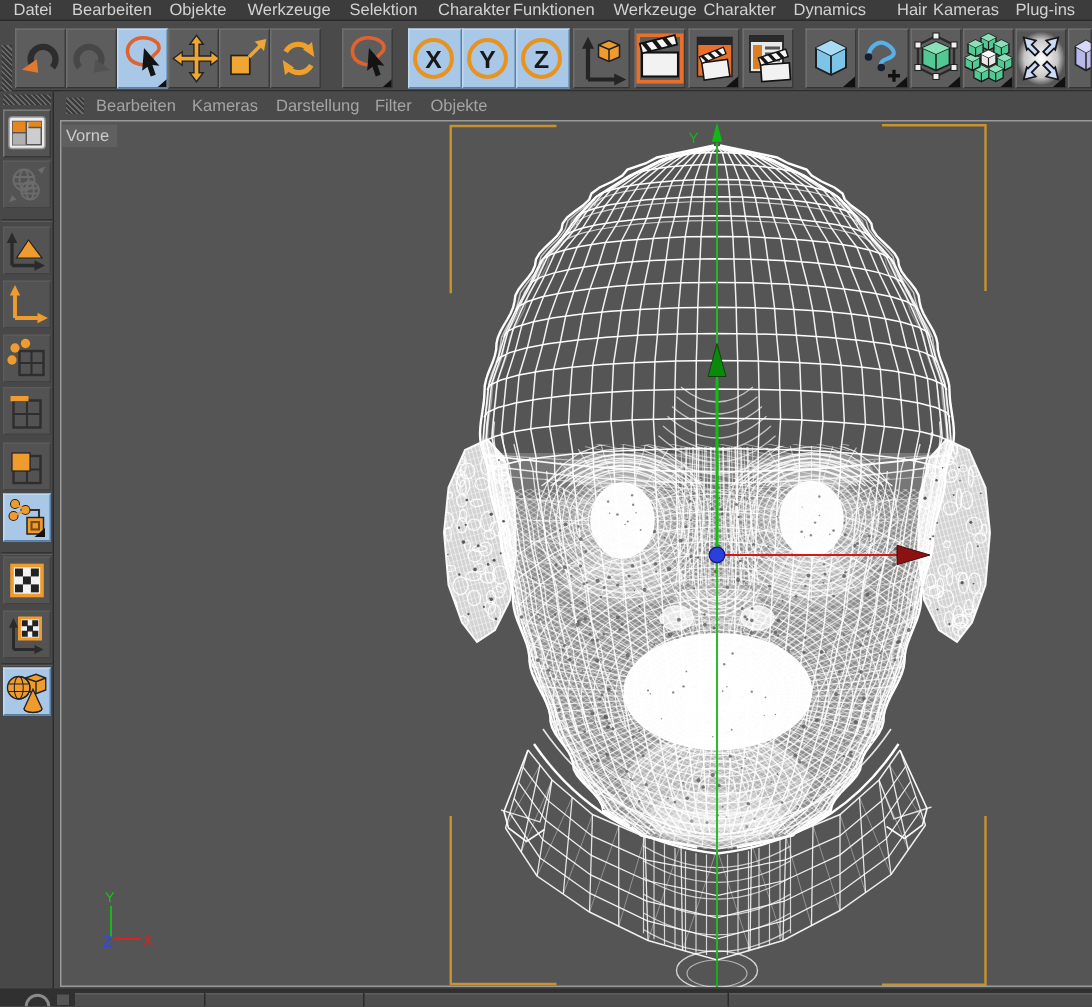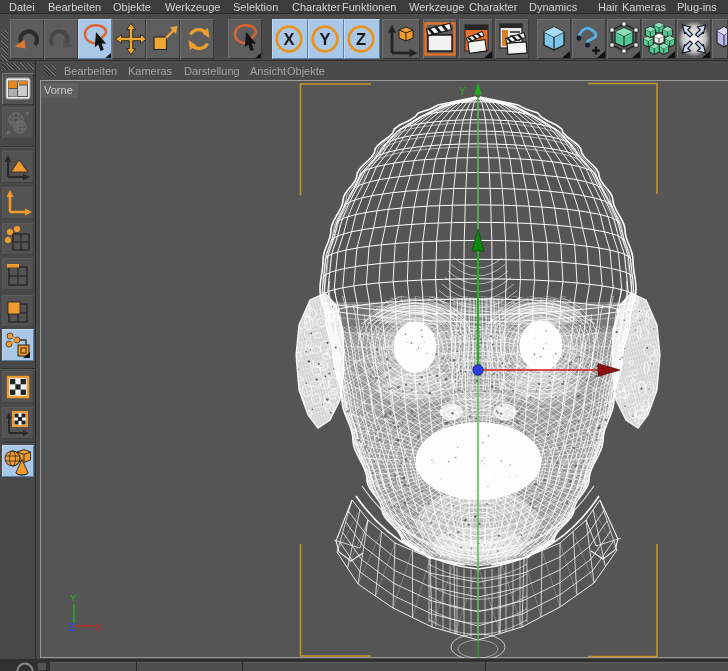--- a/index.html
+++ b/index.html
@@ -412,21 +412,21 @@
     </div>
     <div style="position:absolute;left:1px;top:85px;width:34px;height:1px;background:#333;box-shadow:0 1px 0 #5a5a5a"></div>
     <div style="position:absolute;left:1px;top:307px;width:34px;height:1px;background:#333;box-shadow:0 1px 0 #5a5a5a"></div>
     <div style="position:absolute;left:1px;top:381px;width:34px;height:1px;background:#333;box-shadow:0 1px 0 #5a5a5a"></div>
   </div>
 <div id="vmenu">
     <div id="vmhandle" class="hatch"></div>
     <span style="left:24px">Bearbeiten</span>
     <span style="left:88px">Kameras</span>
     <span style="left:144px">Darstellung</span>
-    <span style="left:210px">Ansicht</span>
+    <span style="left:210px">Filter</span>
     <span style="left:247px">Objekte</span>
   </div>
 <div id="viewport">
 <svg width="687" height="577" viewBox="41 81 687 577" style="display:block">
 <defs>
 <clipPath id="headclip">
           <path d="M 476.0,97.0 L 457.0,101.0 L 438.0,105.0 L 430.3,109.0 L 418.3,113.0 L 414.9,117.0 L 408.3,121.0 L 399.7,125.0 L 394.3,129.0 L 392.8,133.0 L 388.6,137.0 L 383.1,141.0 L 378.0,145.0 L 375.1,149.0 L 374.3,153.0 L 371.6,157.0 L 367.6,161.0 L 363.3,165.0 L 359.6,169.0 L 357.3,173.0 L 356.7,177.0 L 355.0,181.0 L 352.1,185.0 L 348.7,189.0 L 345.7,193.0 L 343.6,197.0 L 343.0,201.0 L 342.1,205.0 L 340.4,209.0 L 338.2,213.0 L 335.8,217.0 L 333.6,221.0 L 331.9,225.0 L 331.0,229.0 L 330.8,233.0 L 329.9,237.0 L 328.6,241.0 L 327.0,245.0 L 325.4,249.0 L 324.1,253.0 L 323.2,257.0 L 323.0,261.0 L 322.8,265.0 L 322.4,269.0 L 321.8,273.0 L 321.2,277.0 L 320.6,281.0 L 320.2,285.0 L 320.0,289.0 L 320.2,293.0 L 320.8,297.0 L 321.8,301.0 L 323.0,305.0 L 324.2,309.0 L 325.2,313.0 L 325.8,317.0 L 326.0,321.0 L 326.3,325.0 L 327.0,329.0 L 328.0,333.0 L 329.1,337.0 L 330.3,341.0 L 331.5,345.0 L 332.5,349.0 L 333.4,353.0 L 333.9,357.0 L 334.0,361.0 L 334.3,365.0 L 335.0,369.0 L 336.0,373.0 L 337.1,377.0 L 338.3,381.0 L 339.5,385.0 L 340.5,389.0 L 341.4,393.0 L 341.9,397.0 L 342.0,401.0 L 342.5,405.0 L 343.4,409.0 L 344.7,413.0 L 346.3,417.0 L 347.9,421.0 L 349.5,425.0 L 351.0,429.0 L 352.1,433.0 L 352.8,437.0 L 353.0,441.0 L 353.6,445.0 L 354.8,449.0 L 356.5,453.0 L 358.4,457.0 L 360.5,461.0 L 362.6,465.0 L 364.4,469.0 L 365.9,473.0 L 366.8,477.0 L 367.0,481.0 L 368.1,485.0 L 370.2,489.0 L 373.0,493.0 L 376.0,497.0 L 378.8,501.0 L 380.9,505.0 L 382.0,509.0 L 382.6,513.0 L 384.8,517.0 L 388.1,521.0 L 392.0,525.0 L 395.9,529.0 L 399.2,533.0 L 401.4,537.0 L 402.3,541.0 L 407.6,545.0 L 416.2,549.0 L 423.8,553.0 L 427.3,557.0 L 445.2,561.0 L 464.8,565.0 L 486.0,566.0 L 507.3,562.0 L 525.2,558.0 L 531.0,554.0 L 537.6,550.0 L 546.4,546.0 L 553.0,542.0 L 554.3,538.0 L 556.1,534.0 L 559.2,530.0 L 563.0,526.0 L 567.0,522.0 L 570.5,518.0 L 573.0,514.0 L 574.0,510.0 L 574.7,506.0 L 576.6,502.0 L 579.3,498.0 L 582.2,494.0 L 585.1,490.0 L 587.4,486.0 L 588.8,482.0 L 589.1,478.0 L 589.9,474.0 L 591.2,470.0 L 592.9,466.0 L 595.0,462.0 L 597.0,458.0 L 599.1,454.0 L 600.8,450.0 L 602.1,446.0 L 602.9,442.0 L 603.1,438.0 L 603.7,434.0 L 604.7,430.0 L 606.1,426.0 L 607.7,422.0 L 609.3,418.0 L 610.9,414.0 L 612.3,410.0 L 613.3,406.0 L 613.9,402.0 L 614.1,398.0 L 614.5,394.0 L 615.2,390.0 L 616.3,386.0 L 617.4,382.0 L 618.6,378.0 L 619.7,374.0 L 620.8,370.0 L 621.5,366.0 L 621.9,362.0 L 622.1,358.0 L 622.5,354.0 L 623.2,350.0 L 624.3,346.0 L 625.4,342.0 L 626.6,338.0 L 627.7,334.0 L 628.8,330.0 L 629.5,326.0 L 629.9,322.0 L 630.1,318.0 L 630.6,314.0 L 631.6,310.0 L 632.7,306.0 L 633.9,302.0 L 634.9,298.0 L 635.7,294.0 L 636.0,290.0 L 635.9,286.0 L 635.5,282.0 L 634.9,278.0 L 634.4,274.0 L 633.8,270.0 L 633.3,266.0 L 633.0,262.0 L 632.9,258.0 L 632.2,254.0 L 630.9,250.0 L 629.4,246.0 L 627.8,242.0 L 626.4,238.0 L 625.4,234.0 L 625.0,230.0 L 624.4,226.0 L 622.9,222.0 L 620.8,218.0 L 618.4,214.0 L 616.1,210.0 L 614.2,206.0 L 613.2,202.0 L 612.7,198.0 L 611.0,194.0 L 608.1,190.0 L 604.7,186.0 L 601.7,182.0 L 599.6,178.0 L 598.9,174.0 L 597.1,170.0 L 593.7,166.0 L 589.5,162.0 L 585.3,158.0 L 582.2,154.0 L 581.0,150.0 L 579.0,146.0 L 574.3,142.0 L 568.7,138.0 L 564.0,134.0 L 562.0,130.0 L 558.1,126.0 L 549.9,122.0 L 542.3,118.0 L 539.4,114.0 L 529.0,110.0 L 518.6,106.0 L 506.0,102.0 L 481.6,98.0 Z"></path>
         </clipPath>
 <clipPath id="faceclip">
           <path d="M 320.6,296.0 L 321.6,300.0 L 322.7,304.0 L 323.9,308.0 L 324.9,312.0 L 325.7,316.0 L 326.0,320.0 L 326.2,324.0 L 326.8,328.0 L 327.7,332.0 L 328.8,336.0 L 330.0,340.0 L 331.2,344.0 L 332.3,348.0 L 333.2,352.0 L 333.8,356.0 L 334.0,360.0 L 334.2,364.0 L 334.8,368.0 L 335.7,372.0 L 336.8,376.0 L 338.0,380.0 L 339.2,384.0 L 340.3,388.0 L 341.2,392.0 L 341.8,396.0 L 342.0,400.0 L 342.3,404.0 L 343.1,408.0 L 344.4,412.0 L 345.9,416.0 L 347.5,420.0 L 349.1,424.0 L 350.6,428.0 L 351.9,432.0 L 352.7,436.0 L 353.0,440.0 L 353.4,444.0 L 354.5,448.0 L 356.0,452.0 L 357.9,456.0 L 360.0,460.0 L 362.1,464.0 L 364.0,468.0 L 365.5,472.0 L 366.6,476.0 L 367.0,480.0 L 367.7,484.0 L 369.6,488.0 L 372.3,492.0 L 375.2,496.0 L 378.1,500.0 L 380.4,504.0 L 381.8,508.0 L 382.3,512.0 L 384.1,516.0 L 387.2,520.0 L 391.0,524.0 L 395.0,528.0 L 398.5,532.0 L 401.0,536.0 L 402.0,540.0 L 405.8,544.0 L 414.0,548.0 L 422.2,552.0 L 426.0,556.0 L 440.6,560.0 L 455.2,564.0 L 486.0,566.0 L 507.3,562.0 L 525.2,558.0 L 531.0,554.0 L 537.6,550.0 L 546.4,546.0 L 553.0,542.0 L 554.3,538.0 L 556.1,534.0 L 559.2,530.0 L 563.0,526.0 L 567.0,522.0 L 570.5,518.0 L 573.0,514.0 L 574.0,510.0 L 574.7,506.0 L 576.6,502.0 L 579.3,498.0 L 582.2,494.0 L 585.1,490.0 L 587.4,486.0 L 588.8,482.0 L 589.1,478.0 L 589.9,474.0 L 591.2,470.0 L 592.9,466.0 L 595.0,462.0 L 597.0,458.0 L 599.1,454.0 L 600.8,450.0 L 602.1,446.0 L 602.9,442.0 L 603.1,438.0 L 603.7,434.0 L 604.7,430.0 L 606.1,426.0 L 607.7,422.0 L 609.3,418.0 L 610.9,414.0 L 612.3,410.0 L 613.3,406.0 L 613.9,402.0 L 614.1,398.0 L 614.5,394.0 L 615.2,390.0 L 616.3,386.0 L 617.4,382.0 L 618.6,378.0 L 619.7,374.0 L 620.8,370.0 L 621.5,366.0 L 621.9,362.0 L 622.1,358.0 L 622.5,354.0 L 623.2,350.0 L 624.3,346.0 L 625.4,342.0 L 626.6,338.0 L 627.7,334.0 L 628.8,330.0 L 629.5,326.0 L 629.9,322.0 L 630.1,318.0 L 630.6,314.0 L 631.6,310.0 L 632.7,306.0 L 633.9,302.0 L 634.9,298.0 Z"></path>

